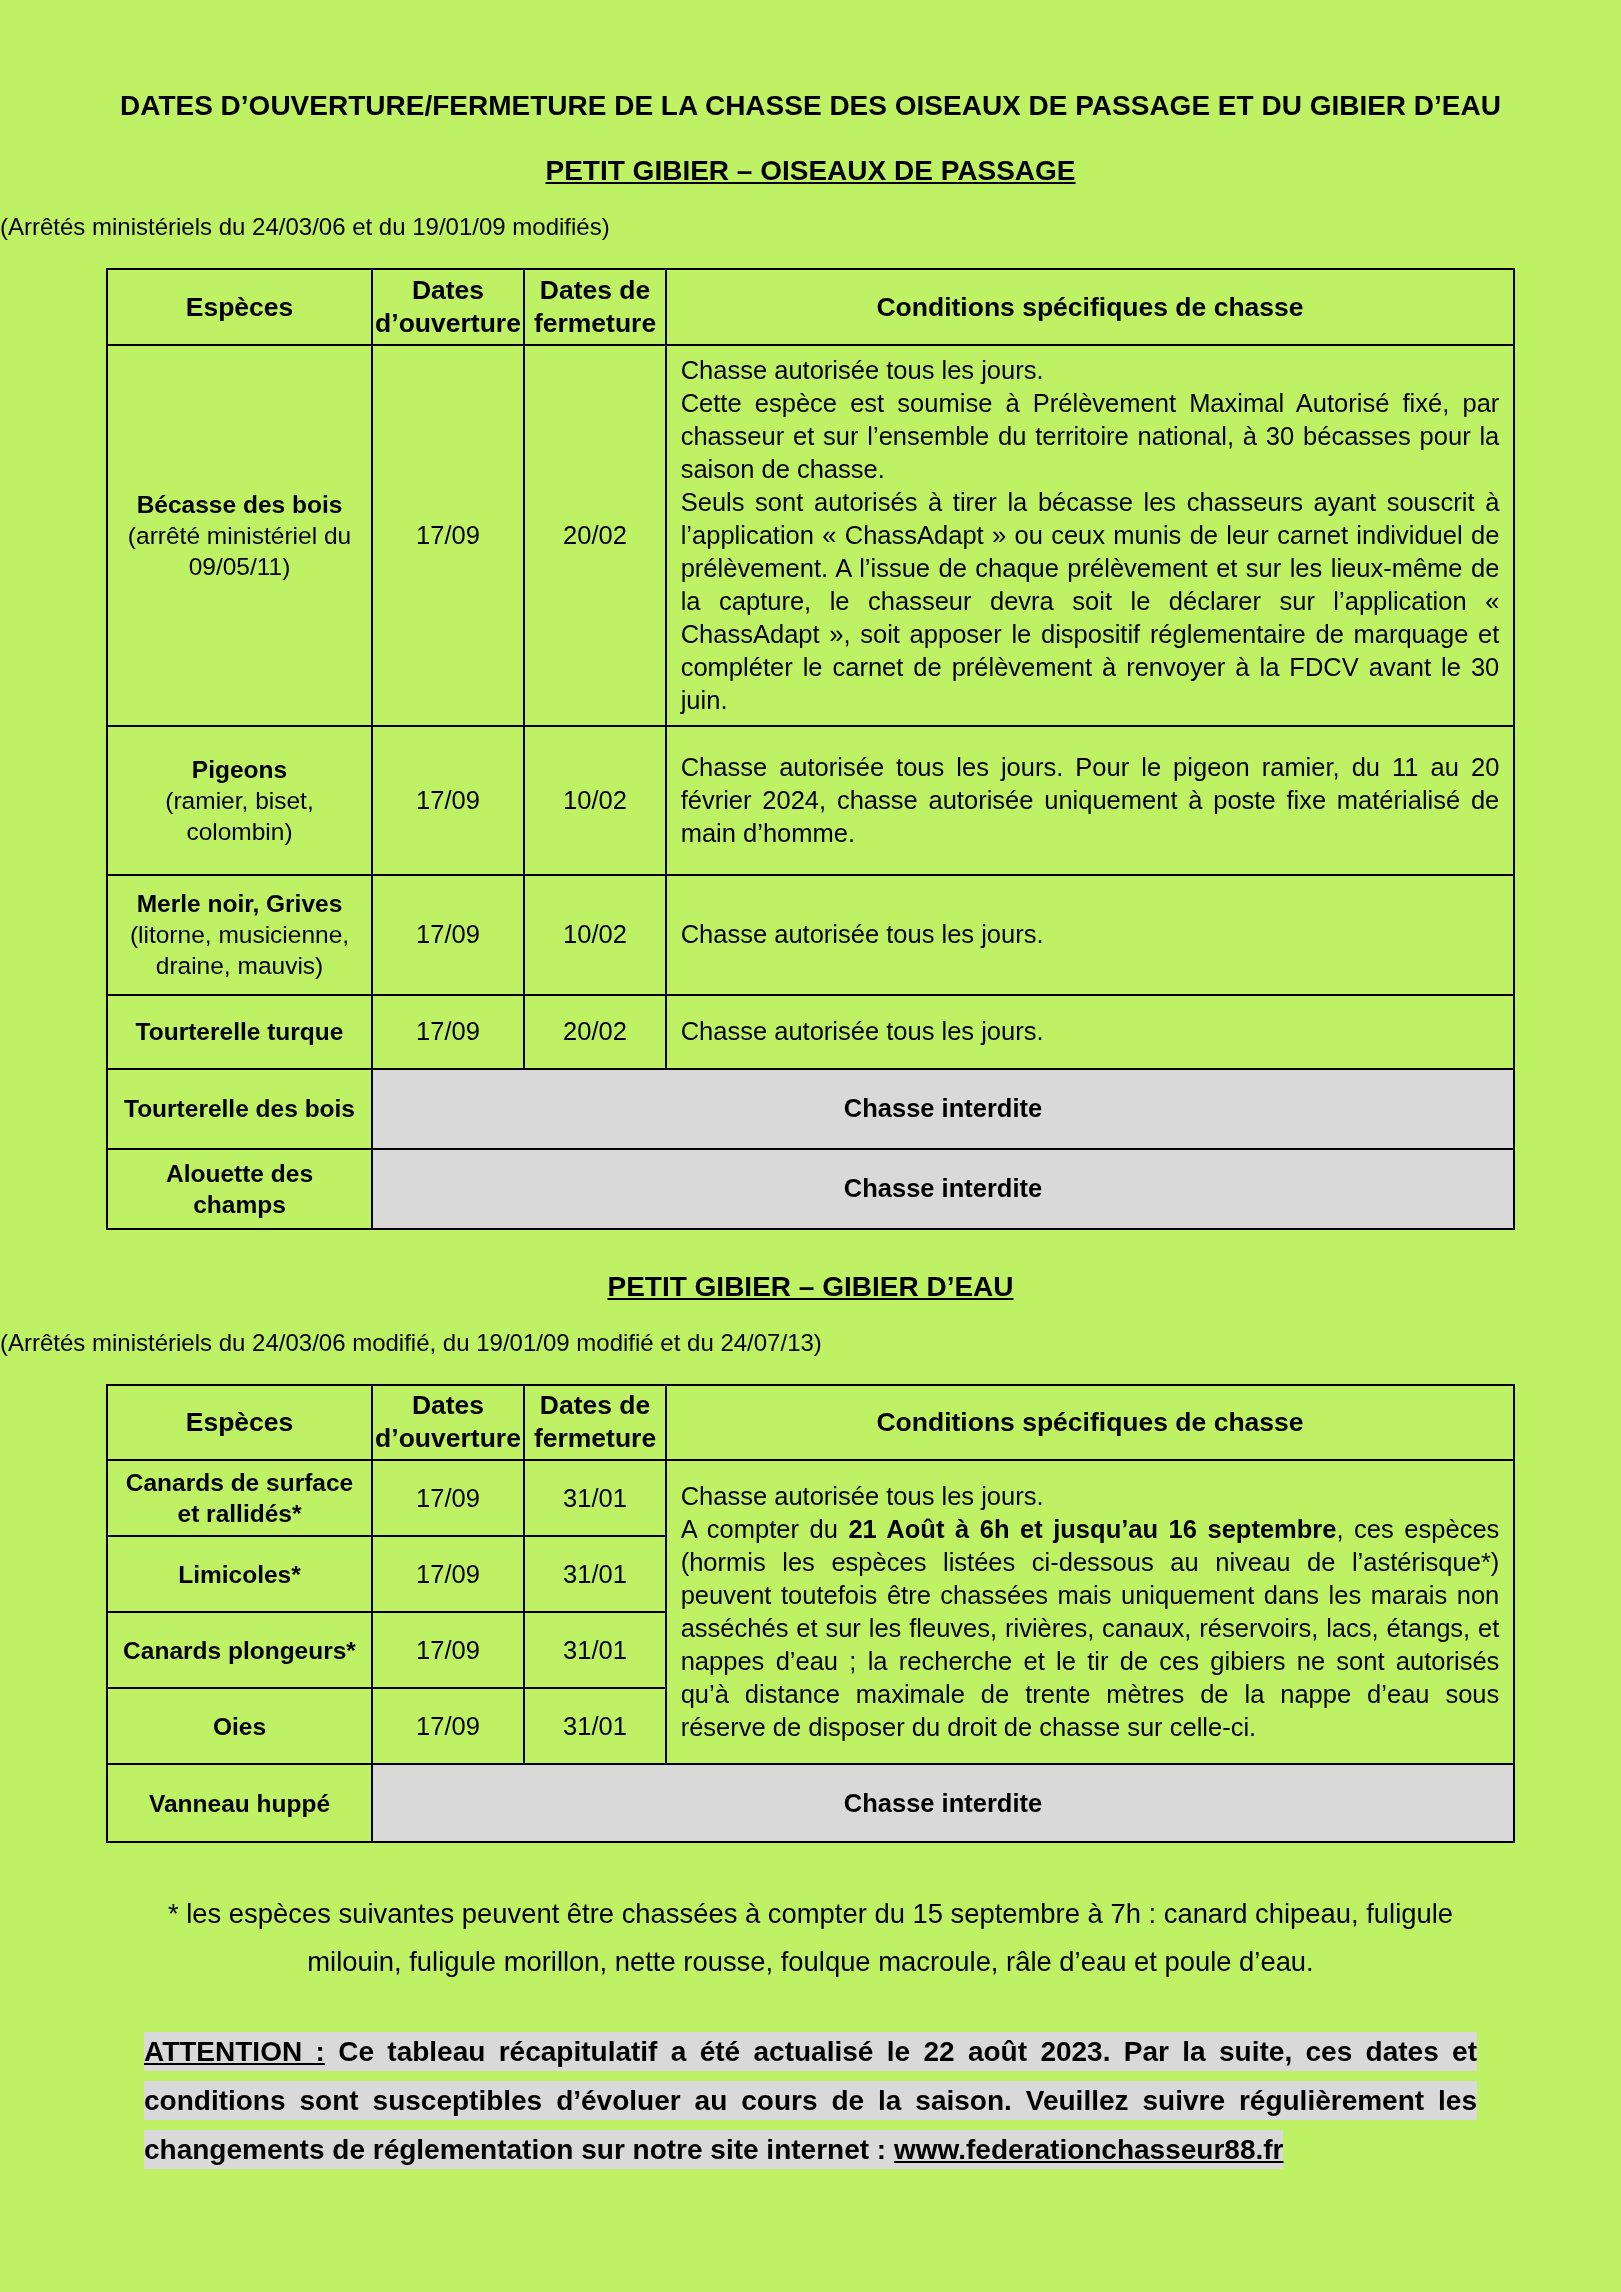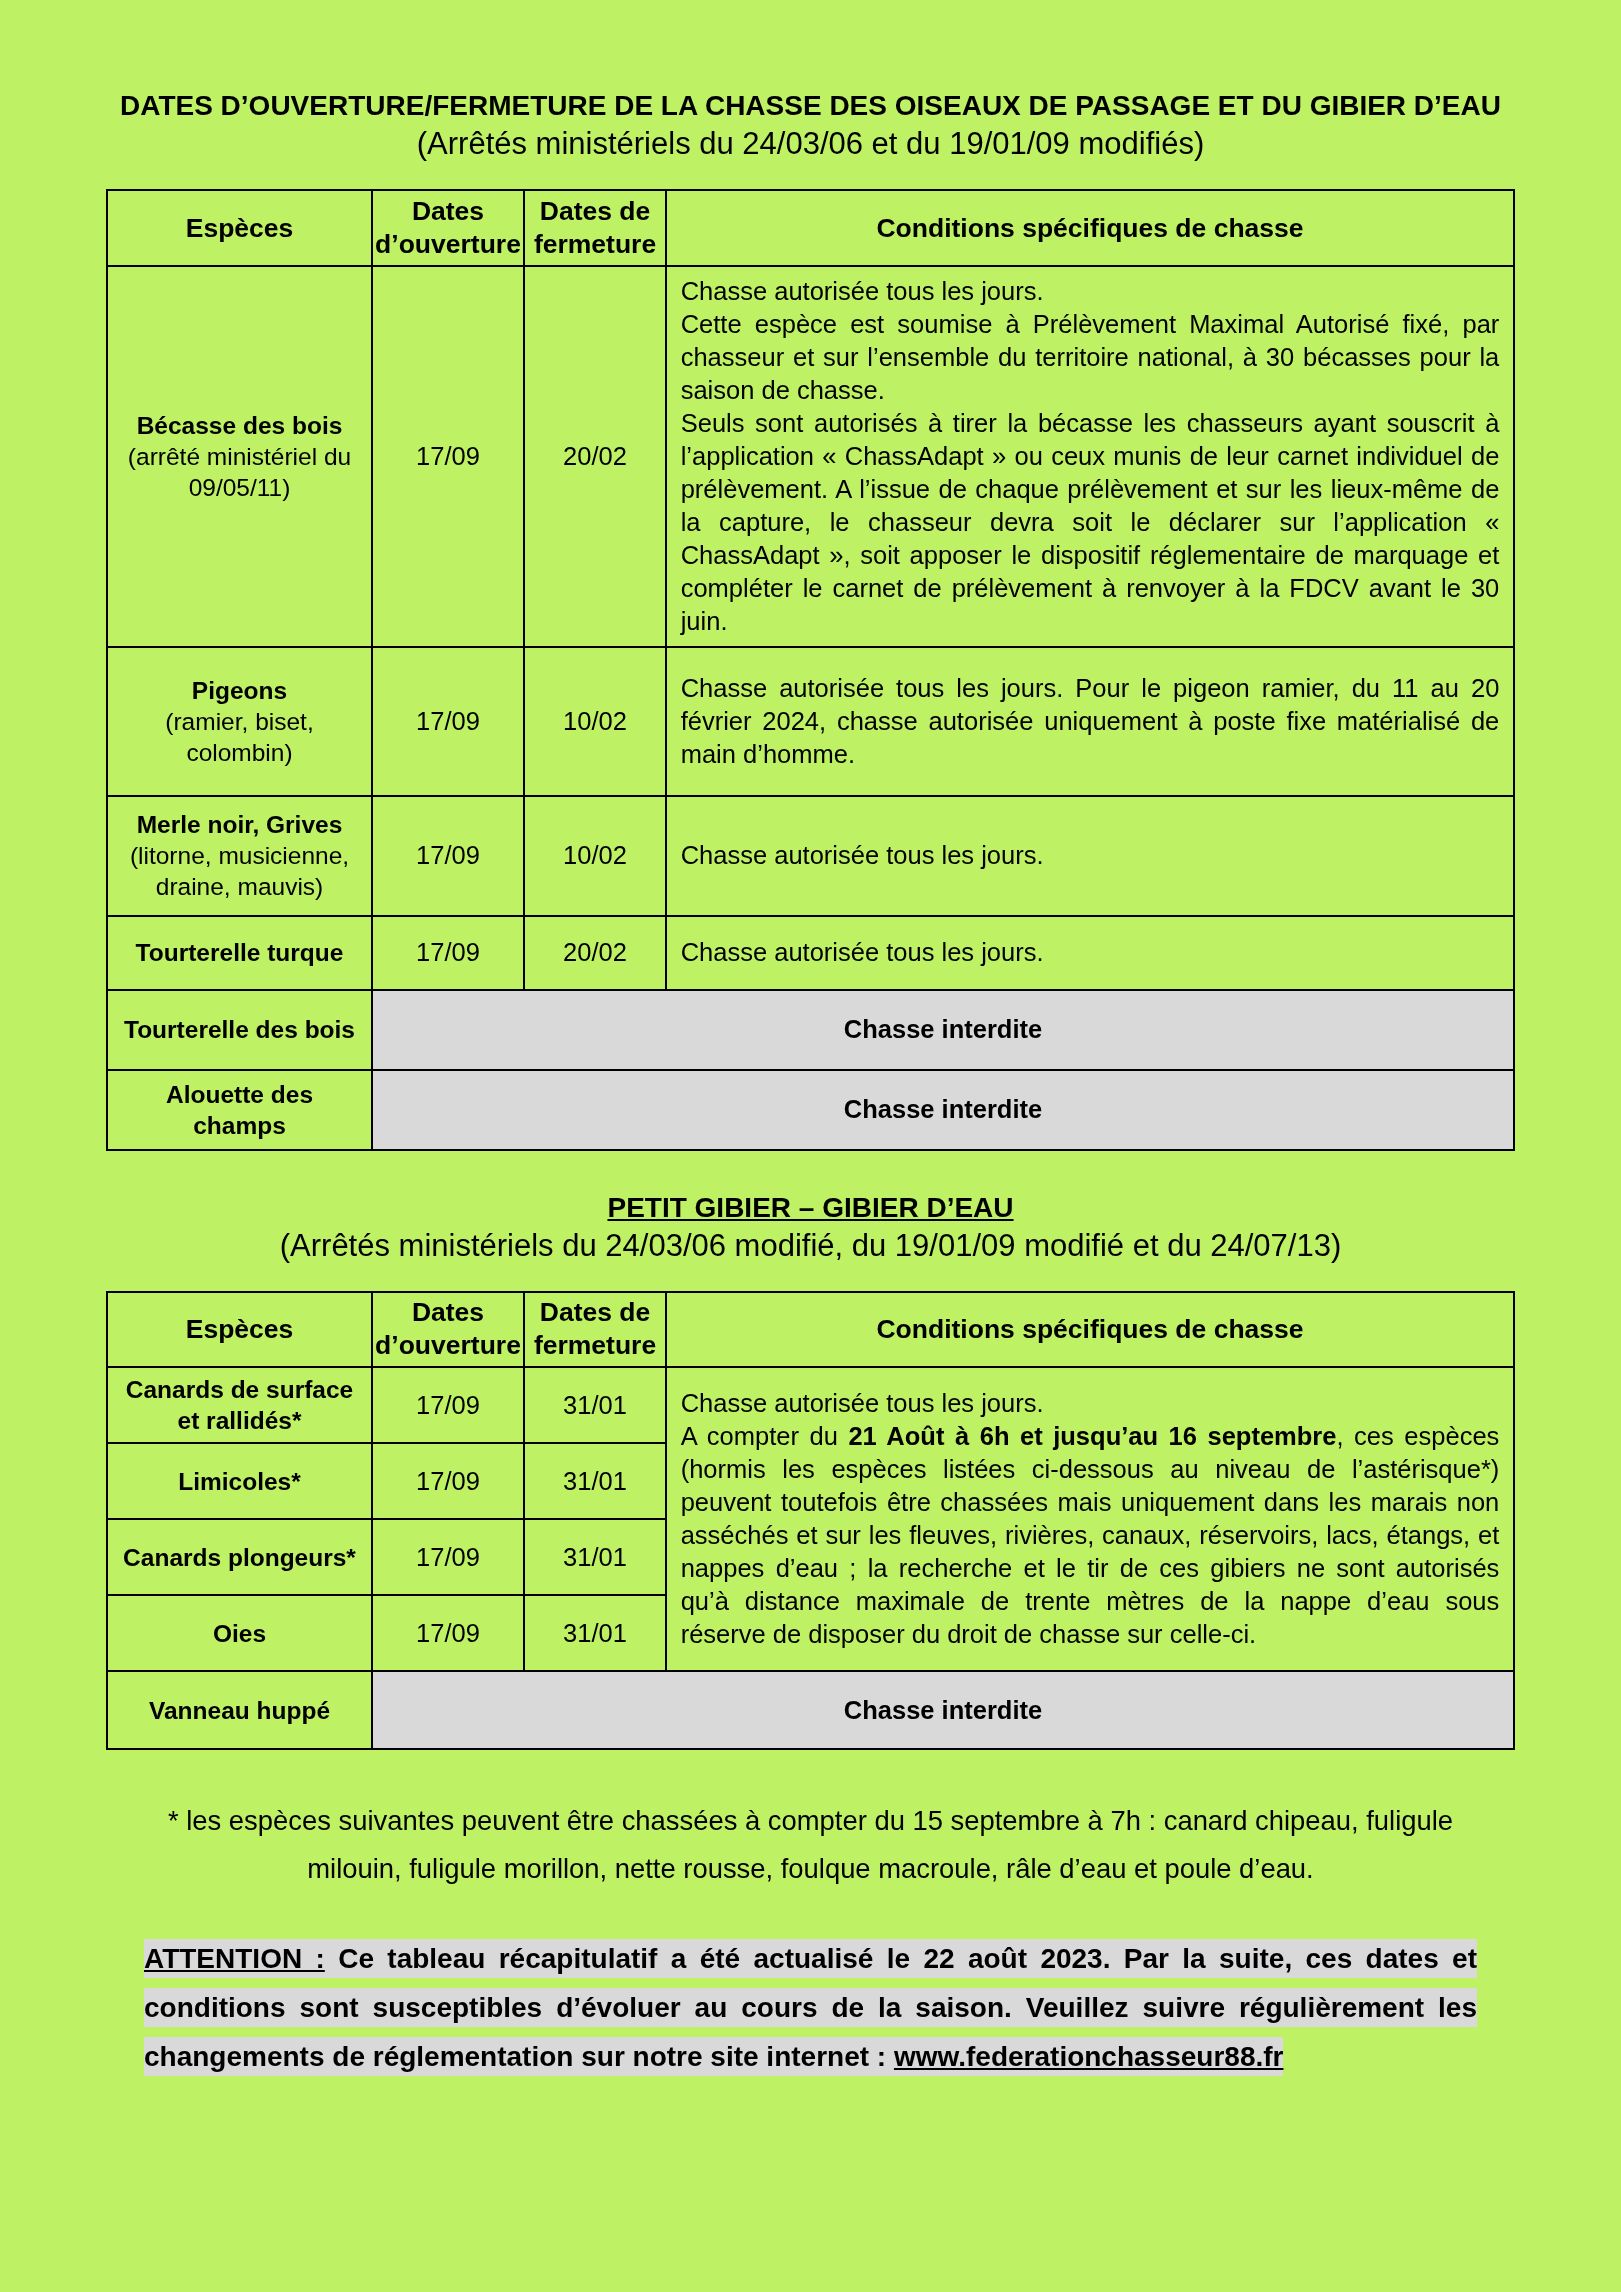--- a/index.html
+++ b/index.html
@@ -1,20 +1,20 @@
 <!DOCTYPE html>
 <html><head>
 <meta charset="utf-8">
 <style>
   html,body{margin:0;padding:0;background:#ffffff;}
   .page{position:relative;width:1621px;height:2293px;background:#bef264;color:#000;
         font-family:"Liberation Sans","DejaVu Sans",sans-serif;overflow:hidden;}
   .doc-title{padding-top:90px;margin:0 98px;text-align:center;font-size:28px;font-weight:bold;}
   .sec-head{margin-top:33px;text-align:center;font-size:28px;font-weight:bold;text-decoration:underline;}
-  .decree{margin-top:4px;text-align:center;font-size:31px;font-weight:normal;}
+  .decree{margin-top:26px;font-size:24px;font-weight:normal;}
   table.species{width:1407px;margin:27px auto 0;border-collapse:collapse;table-layout:fixed;}
   table.species th,table.species td{border:2px solid #000;}
   table.species th{font-size:26.5px;font-weight:bold;text-align:center;vertical-align:middle;padding:3.9px 2px;line-height:33px;}
   col.c1{width:265px;} col.c2{width:152px;} col.c3{width:142px;} col.c4{width:848px;}
   .sp{text-align:center;vertical-align:middle;padding:5.9px 9.8px;font-size:24.5px;line-height:31px;}
   .sp .nm{font-weight:bold;}
   .sp .nt{font-weight:normal;}
   .dt{text-align:center;vertical-align:middle;font-size:25.5px;}
   .cond{font-size:25.5px;line-height:33px;text-align:justify;vertical-align:middle;padding:7.8px 13.7px;}
   .cond p{margin:0;}
@@ -28,20 +28,21 @@
   .u{text-decoration:underline;}
   a.link{color:#000;text-decoration:underline;cursor:pointer;}
 </style>
 </head>
 <body>
 
 <div class="page">
 
   <div class="doc-title">DATES D’OUVERTURE/FERMETURE DE LA CHASSE DES OISEAUX DE PASSAGE ET DU GIBIER D’EAU</div>
 
+  <div class="sec-head">PETIT GIBIER – OISEAUX DE PASSAGE</div>
   <div class="decree">(Arrêtés ministériels du 24/03/06 et du 19/01/09 modifiés)</div>
 
   <table class="species">
     <colgroup>
         <col class="c1">
         <col class="c2">
         <col class="c3">
         <col class="c4">
       </colgroup>
     <thead>

